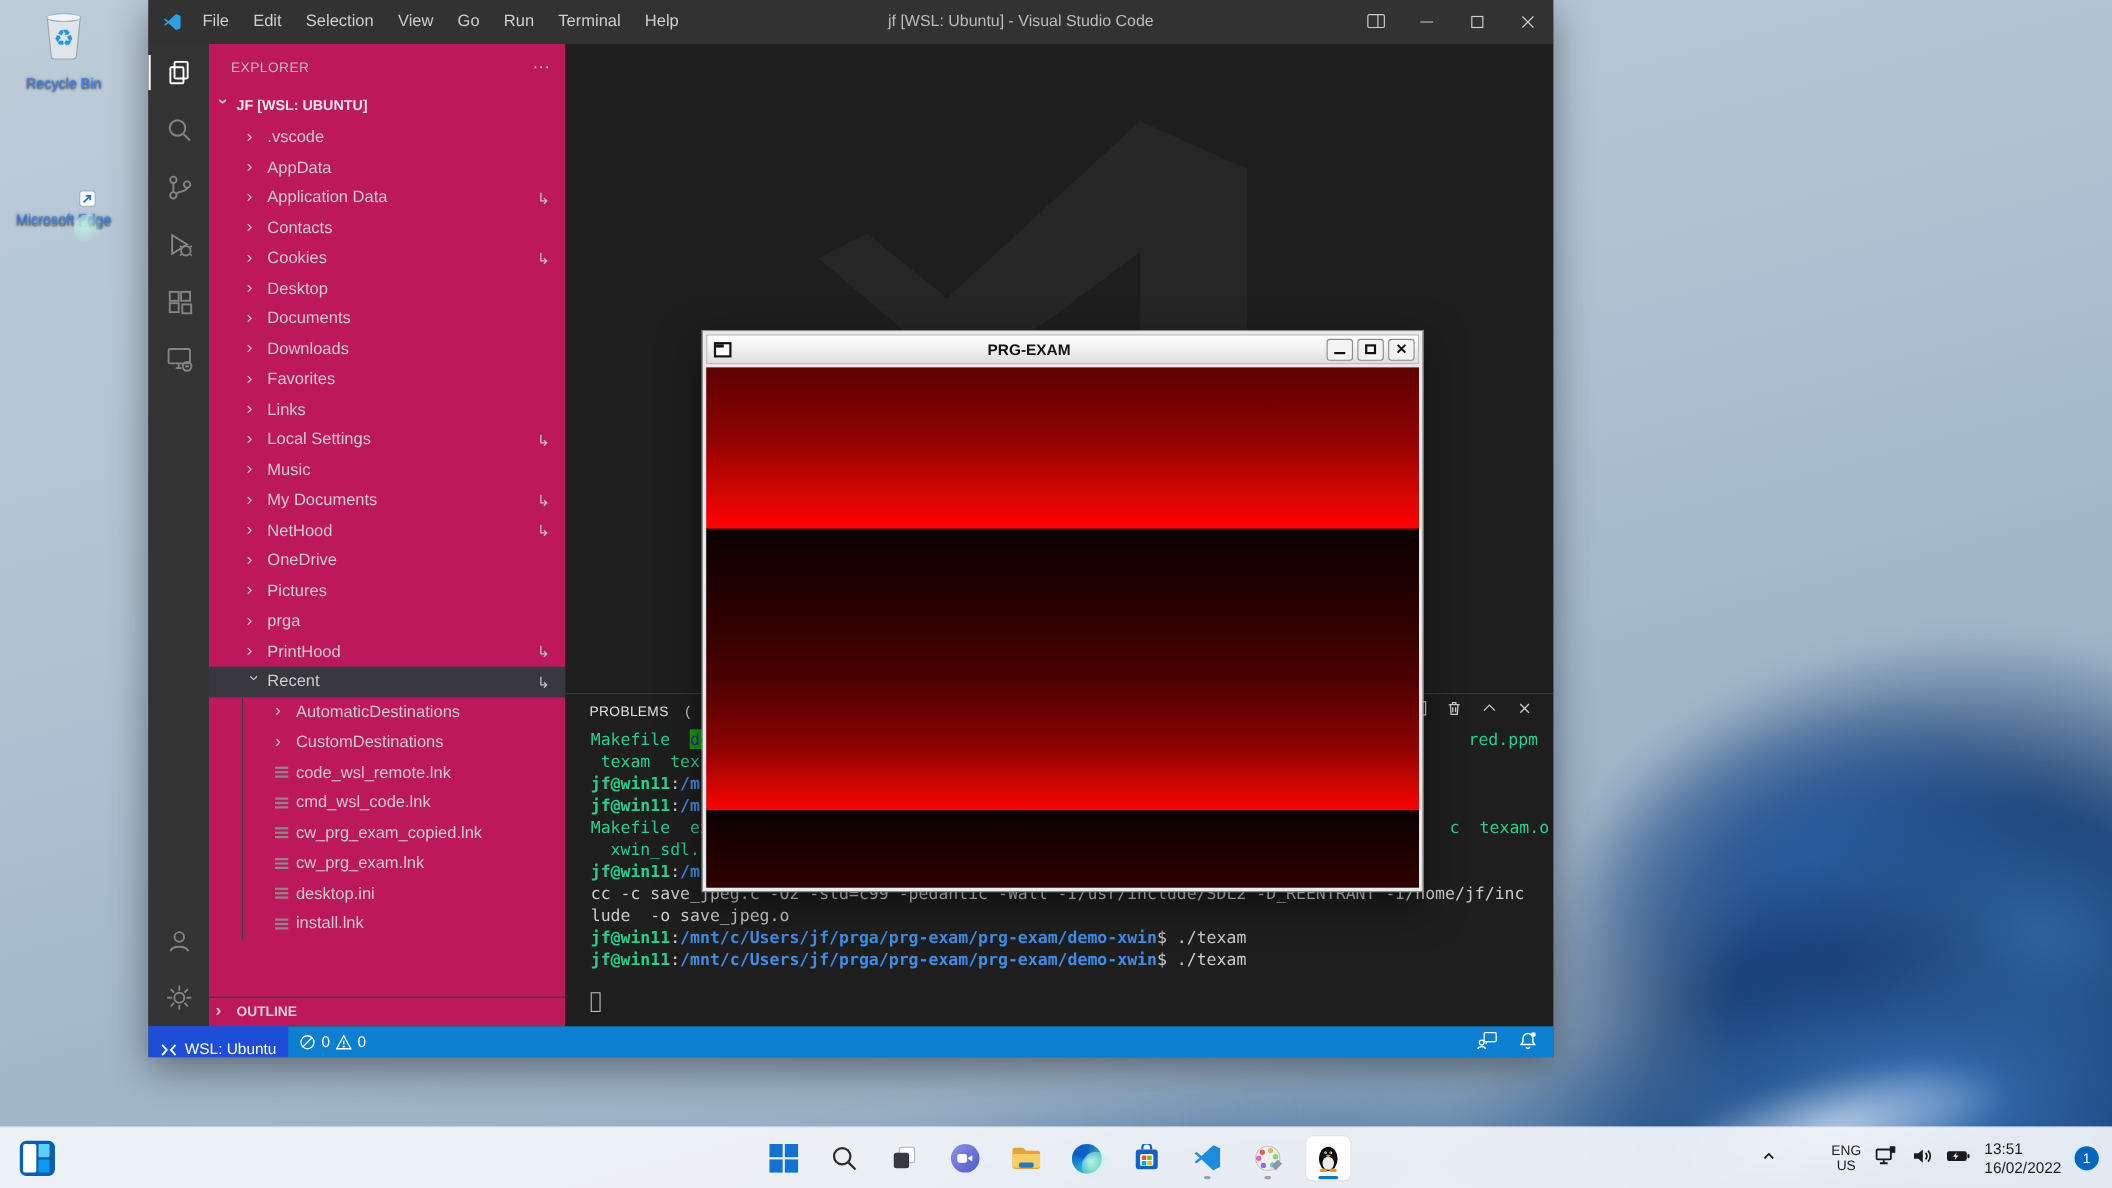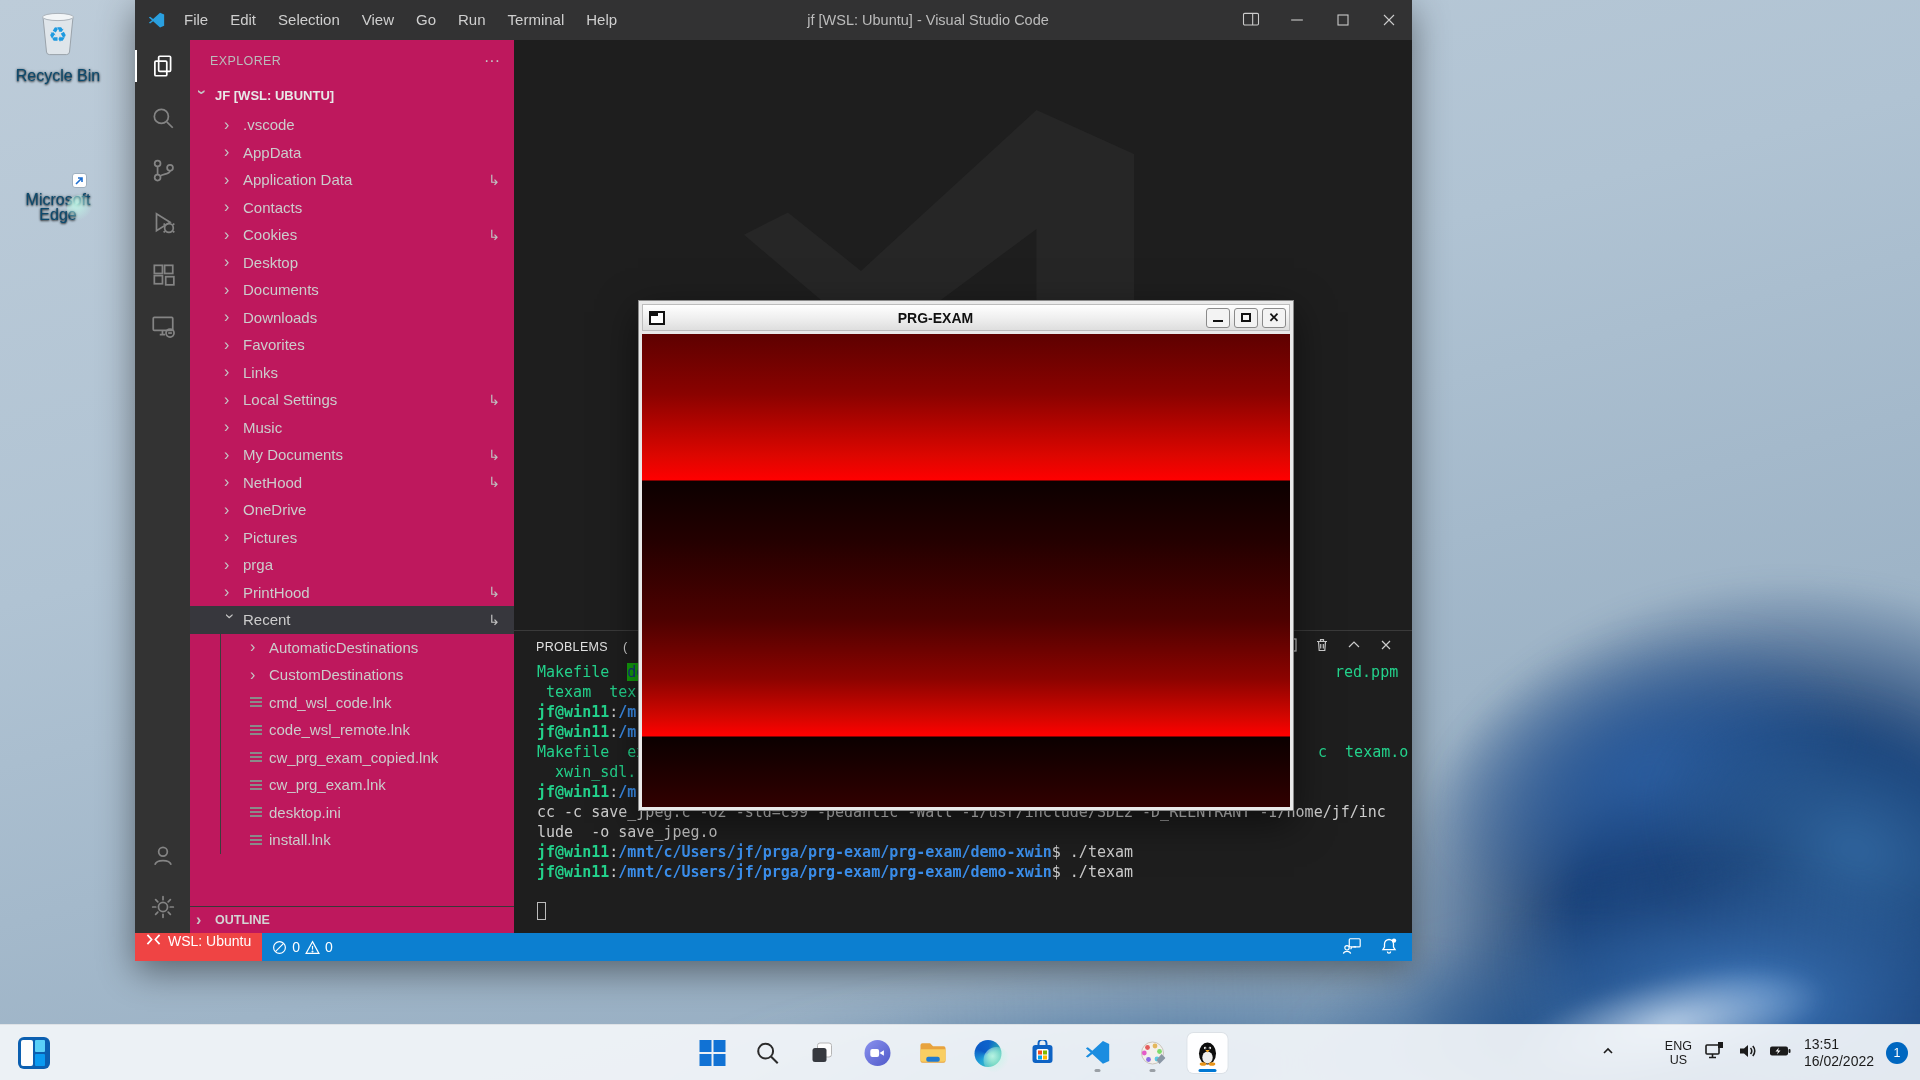--- a/index.html
+++ b/index.html
@@ -13,21 +13,21 @@
   .b-p1 { left:1430px; top:640px; width:430px; height:260px; transform:rotate(-18deg); background:radial-gradient(closest-side,#2b5d9f,rgba(43,93,159,0)); filter:blur(14px); }
   .b-p2 { left:1640px; top:700px; width:430px; height:300px; transform:rotate(22deg);  background:radial-gradient(closest-side,#30659e,rgba(48,101,158,0)); filter:blur(14px); }
   .b-p3 { left:1500px; top:860px; width:520px; height:270px; transform:rotate(8deg);   background:radial-gradient(closest-side,#3a74b8,rgba(58,116,184,0)); filter:blur(12px); }
   .b-p4 { left:1290px; top:920px; width:480px; height:230px; transform:rotate(-8deg);  background:radial-gradient(closest-side,#27568f,rgba(39,86,143,0)); filter:blur(14px); }
   .b-p5 { left:620px;  top:970px; width:980px; height:220px; transform:rotate(-6deg);  background:radial-gradient(closest-side,#44719f,rgba(68,113,159,0)); filter:blur(18px); }
   .b-light { left:1510px; top:975px; width:320px; height:100px; transform:rotate(-12deg); background:radial-gradient(closest-side,rgba(209,227,245,.85),rgba(209,227,245,0)); filter:blur(8px); }
 
   
   .dicon { position:absolute; width:96px; text-align:center; cursor:default; }
   .dicon .art { height:56px; display:flex; align-items:flex-end; justify-content:center; position:relative; }
-  .dicon .lbl { margin-top:4px; font-size:16px; color:#0c4a6e; text-shadow:0 1px 2px rgba(0,0,0,.75), 0 0 3px rgba(0,0,0,.4); line-height:15px; }
+  .dicon .lbl { margin-top:4px; font-size:13px; color:#3b82f6; text-shadow:0 1px 2px rgba(0,0,0,.75), 0 0 3px rgba(0,0,0,.4); line-height:15px; }
   .rb-sym { position:absolute; left:50%; top:15px; transform:translateX(-50%); color:#1e9ae0; font-size:21px; }
   .edge-circle { width:50px; height:50px; border-radius:50%; background:conic-gradient(from 150deg,#45c6a9,#21a3d8,#0b5ac6,#0d63cb,#2fb7b0,#45c6a9); position:relative; }
   .edge-circle::after { content:''; position:absolute; left:9px; top:7px; width:26px; height:26px; border-radius:50%; background:radial-gradient(circle at 35% 35%, rgba(190,245,230,.95), rgba(190,245,230,0) 70%); }
   .short-arrow { position:absolute; left:14px; bottom:0; width:15px; height:15px; background:#fff; border:1px solid #9fb0bf; border-radius:3px; display:flex; align-items:center; justify-content:center; }
 
   
   .vsc { position:absolute; left:135px; top:0; width:1277px; height:961px; background:#1e1e1e; box-shadow:0 10px 34px rgba(0,0,0,.45); }
   .vsc-title { position:absolute; left:0; right:0; top:0; height:40px; background:#323233; display:flex; align-items:center; color:#cccccc; }
   .vsc-logo { margin-left:13px; display:flex; }
   .menu-bar { display:flex; margin-left:8px; }
@@ -73,21 +73,21 @@
   .tline { height:20px; white-space:pre; }
   .tg { color:#23d18b; }
   .tp { color:#23d18b; font-weight:bold; }
   .tb { color:#3b8eea; font-weight:bold; }
   .tw { color:#cccccc; }
   .tsel { background:#13a10e; color:#1a2f80; }
   .tfrag { position:absolute; white-space:pre; }
   .tcursor { position:absolute; left:0; width:9px; height:18px; border:1px solid #bbbbbb; }
 
   .statusbar { position:absolute; left:0; right:0; bottom:0; height:28px; background:#0c7fd0; display:flex; align-items:center; color:#fff; font-size:14px; }
-  .st-remote { height:28px; background:#ef4444; display:flex; align-items:flex-start; gap:7px; padding:0 11px; }
+  .st-remote { height:28px; background:#1d4ed8; display:flex; align-items:flex-end; gap:7px; padding:0 11px; }
   .st-remote svg { stroke:#fff; fill:none; stroke-width:1.8; }
   .st-problems { display:flex; align-items:center; gap:5px; padding:0 10px; }
   .st-problems svg { stroke:#fff; fill:none; stroke-width:1.1; }
   .st-right { margin-left:auto; display:flex; align-items:center; gap:18px; padding-right:14px; }
   .st-right svg { stroke:#fff; fill:none; stroke-width:1.3; }
 
   
   .prg { position:absolute; left:638px; top:300px; width:656px; height:511px; background:#e9e9e9; border:1px solid #8a8a8a; padding:3px; box-shadow:0 12px 36px rgba(0,0,0,.5); }
   .prg-title { height:27px; background:linear-gradient(#ffffff,#ececec 62%,#dedede); border:1px solid #bdbdbd; display:flex; align-items:center; padding:4px 3px; }
   .prg-ico { width:16px; height:14px; border:2px solid #111; background:#fff; position:relative; margin-left:3px; }
@@ -369,25 +369,25 @@
         <div class="trow child">
           <span class="chev">›</span>
           <span>AutomaticDestinations</span>
         </div>
         <div class="trow child">
           <span class="chev">›</span>
           <span>CustomDestinations</span>
         </div>
         <div class="trow child">
           <span class="ficon"></span>
+          <span>code_wsl_remote.lnk</span>
+        </div>
+        <div class="trow child">
+          <span class="ficon"></span>
           <span>cmd_wsl_code.lnk</span>
-        </div>
-        <div class="trow child">
-          <span class="ficon"></span>
-          <span>code_wsl_remote.lnk</span>
         </div>
         <div class="trow child">
           <span class="ficon"></span>
           <span>cw_prg_exam_copied.lnk</span>
         </div>
         <div class="trow child">
           <span class="ficon"></span>
           <span>cw_prg_exam.lnk</span>
         </div>
         <div class="trow child">

